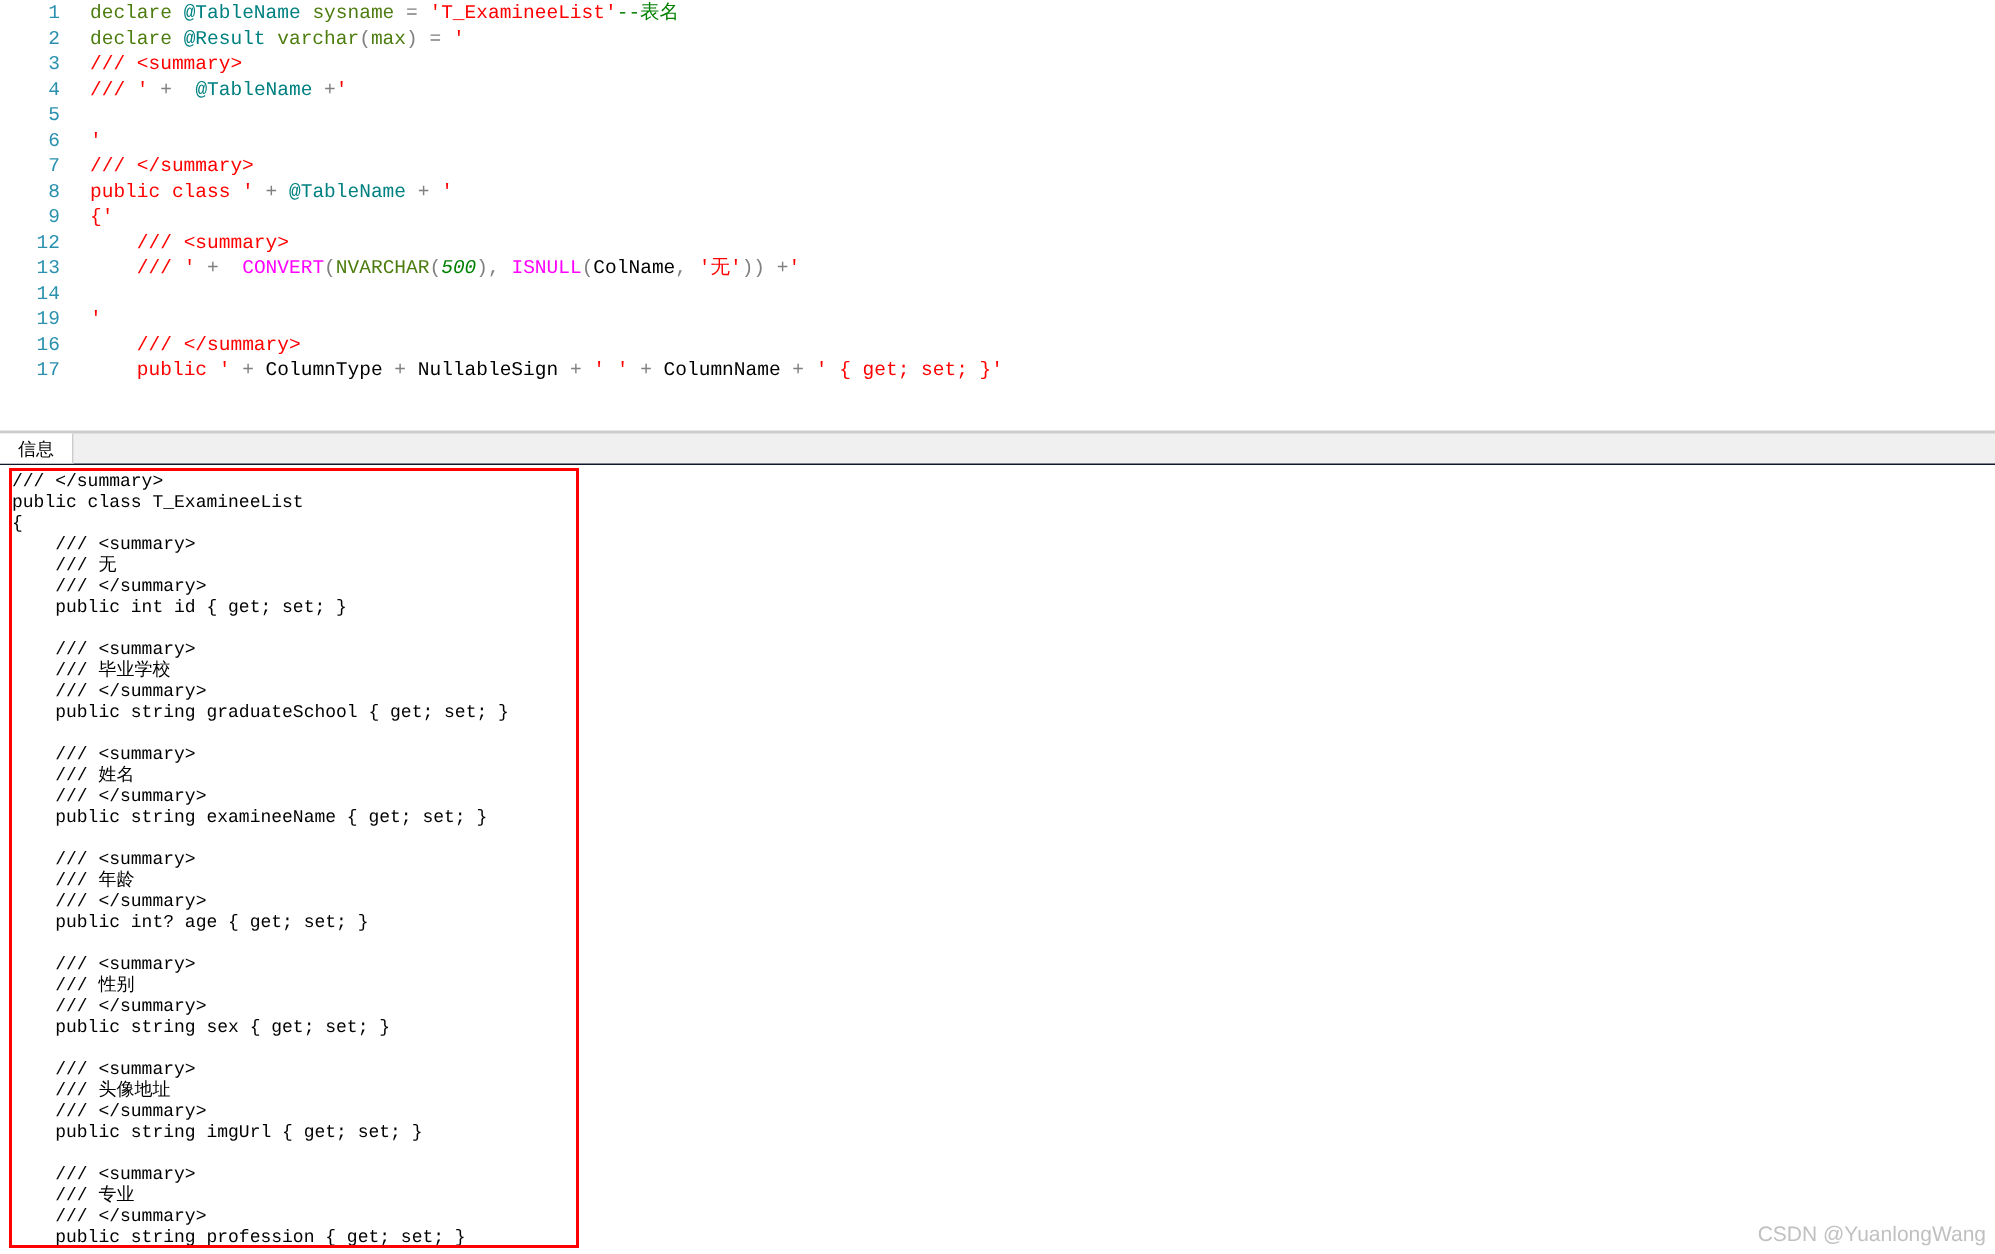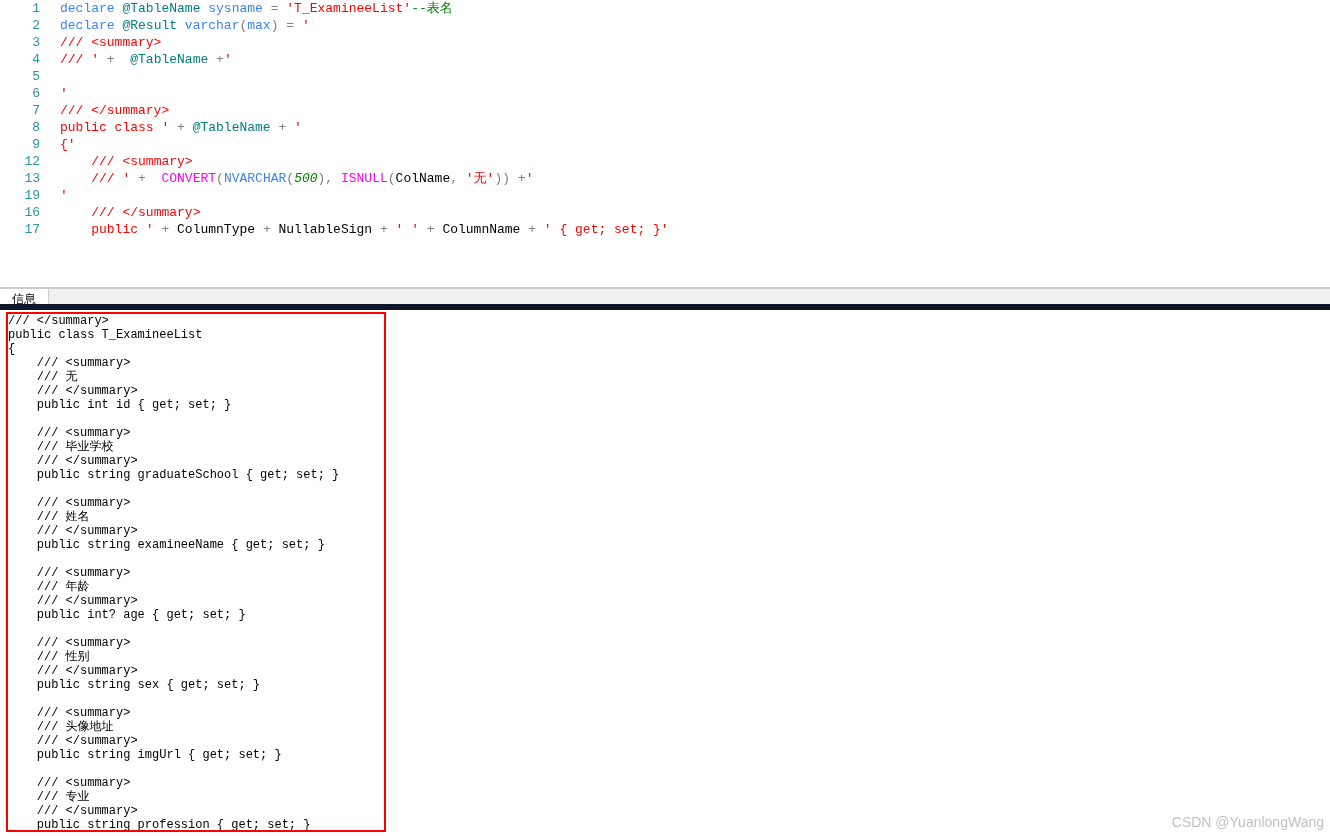--- a/index.html
+++ b/index.html
@@ -27,31 +27,31 @@
       padding-right: 10px;
       color: #2b91af;
       user-select: none;
       border-right: 0px solid #eee;
     }
     .code-content {
       padding-left: 10px;
       white-space: pre;
       color: #000;
     }
-    .kw { color: #3b82f6; text-align: right; }
+    .kw { color: #4d7c0f; text-align: right; }
     .str { color: #ff0000; }
     .comment { color: #008000; }
     .type { color: #008080; }
     .num { color: #008000; font-style: italic; }
     .gray { color: #808080; }
     .func { color: #ff00ff; }
     
     .tabs {
       border-top: 1px solid #ccc;
-      border-bottom: 6px solid #0f172a;
+      border-bottom: 1px solid #0f172a;
       background: #f0f0f0;
       height: 22px;
       display: flex;
     }
     .tab {
       padding: 2px 12px;
       background: #fff;
       border-right: 1px solid #ccc;
       font-size: 12px;
       font-family: 'Microsoft YaHei', sans-serif;
@@ -130,20 +130,24 @@
       </div>
       <div class="code-line">
         <div class="gutter">12</div>
         <div class="code-content">    <span class="str">/// &lt;summary&gt;</span></div>
       </div>
       <div class="code-line">
         <div class="gutter">13</div>
         <div class="code-content">    <span class="str">/// '</span> <span class="gray">+</span>  <span class="func">CONVERT</span><span class="gray">(</span><span class="kw">NVARCHAR</span><span class="gray">(</span><span class="num">500</span><span class="gray">),</span> <span class="func">ISNULL</span><span class="gray">(</span>ColName<span class="gray">,</span> <span class="str">'无'</span><span class="gray">))</span> <span class="gray">+</span><span class="str">'</span></div>
       </div>
       <div class="code-line">
+        <div class="gutter">14</div>
+        <div class="code-content"></div>
+      </div>
+      <div class="code-line">
         <div class="gutter">19</div>
         <div class="code-content"><span class="str">'</span></div>
       </div>
       <div class="code-line">
         <div class="gutter">16</div>
         <div class="code-content">    <span class="str">/// &lt;/summary&gt;</span></div>
       </div>
       <div class="code-line">
         <div class="gutter">17</div>
         <div class="code-content">    <span class="str">public '</span> <span class="gray">+</span> ColumnType <span class="gray">+</span> NullableSign <span class="gray">+</span> <span class="str">' '</span> <span class="gray">+</span> ColumnName <span class="gray">+</span> <span class="str">' { get; set; }'</span></div>

